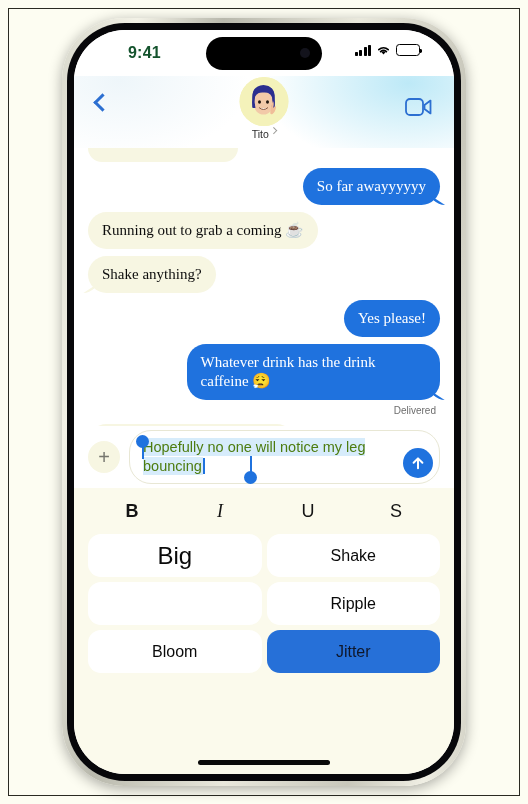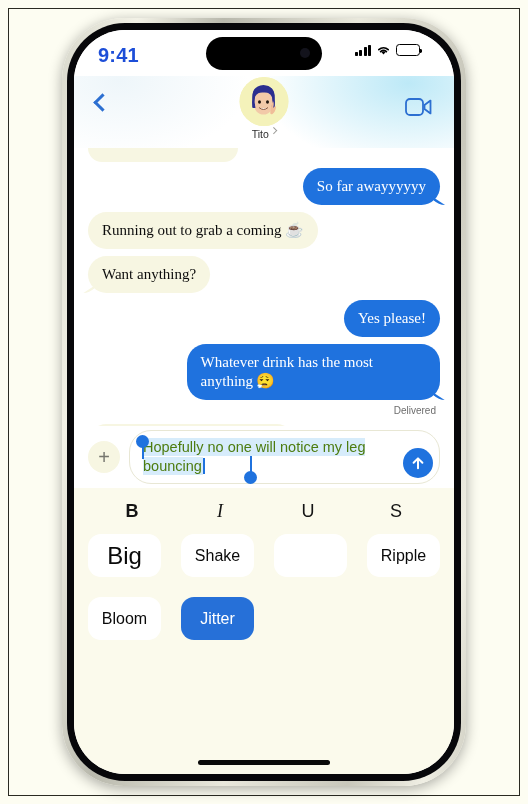--- a/index.html
+++ b/index.html
@@ -59,22 +59,22 @@
 
   
   #status-bar {
     position: relative;
     height: 46px;
     background: #ffffff;
     z-index: 6;
   }
   #status-time {
     position: absolute;
-    left: 24px; top: 14px;
-    font-size: 20px; font-weight: bold; color: #1d4ed8;
+    left: 54px; top: 14px;
+    font-size: 16px; font-weight: bold; color: #14532d;
     letter-spacing: .2px;
   }
   #dynamic-island {
     position: absolute;
     left: 50%; top: 7px;
     transform: translateX(-50%);
     width: 116px; height: 33px;
     background: #000; border-radius: 18px;
   }
   #island-cam {
@@ -280,36 +280,36 @@
     flex: 1 1 0;
     text-align: center;
     font-size: 18px; color: #141414;
     cursor: pointer;
   }
   .fmt.bold { font-weight: bold; }
   .fmt.italic { font-family: "Liberation Serif", serif; font-style: italic; }
 
   #effects-grid {
     display: grid;
-    grid-template-columns: 1fr 1fr 1fr 1fr;
-    gap: 20px;
+    grid-template-columns: 1fr 1fr;
+    gap: 5px;
   }
   .effect-btn {
     height: 43px;
     border-radius: 13px;
     background: #ffffff;
     display: flex; align-items: center; justify-content: center;
     font-size: 16px; color: #0a0a0a;
     cursor: pointer;
     user-select: none;
   }
   .effect-btn.big   { font-size: 24px; }
   .effect-btn.small { font-size: 11.5px; }
   .effect-btn.bold  { font-weight: bold; }
-  .effect-btn.selected { background: #2670d8; color: #ffffff; }
+  .effect-btn.selected { background: #2670d8; color: #0f172a; }
 
   
   #home-indicator {
     position: absolute;
     left: 50%; bottom: 9px;
     transform: translateX(-50%);
     width: 132px; height: 5px;
     border-radius: 3px; background: #0a0a0a;
     z-index: 7;
   }
@@ -384,27 +384,27 @@
       <div id="conversation">
         <div id="partial-bubble"></div>
         <div id="messages-container">
             <div class="row out">
               <div class="bubble out tail">So far awayyyyyy</div>
             </div>
             <div class="row in">
               <div class="bubble in">Running out to grab a coming ☕</div>
             </div>
             <div class="row in">
-              <div class="bubble in tail">Want anything?</div>
+              <div class="bubble in tail">Shake anything?</div>
             </div>
             <div class="row out">
               <div class="bubble out">Yes please!</div>
             </div>
             <div class="row out">
-              <div class="bubble out tail">Whatever drink has the most anything 😮‍💨</div>
+              <div class="bubble out tail">Whatever drink has the drink caffeine 😮‍💨</div>
             </div>
           </div>
         <div class="delivered">Delivered</div>
         <div class="row in">
           <div class="bubble in tail">One triple shot coming up ☕</div>
         </div>
       </div>
 
       <div id="composer">
         <div id="plus-button">+</div>

